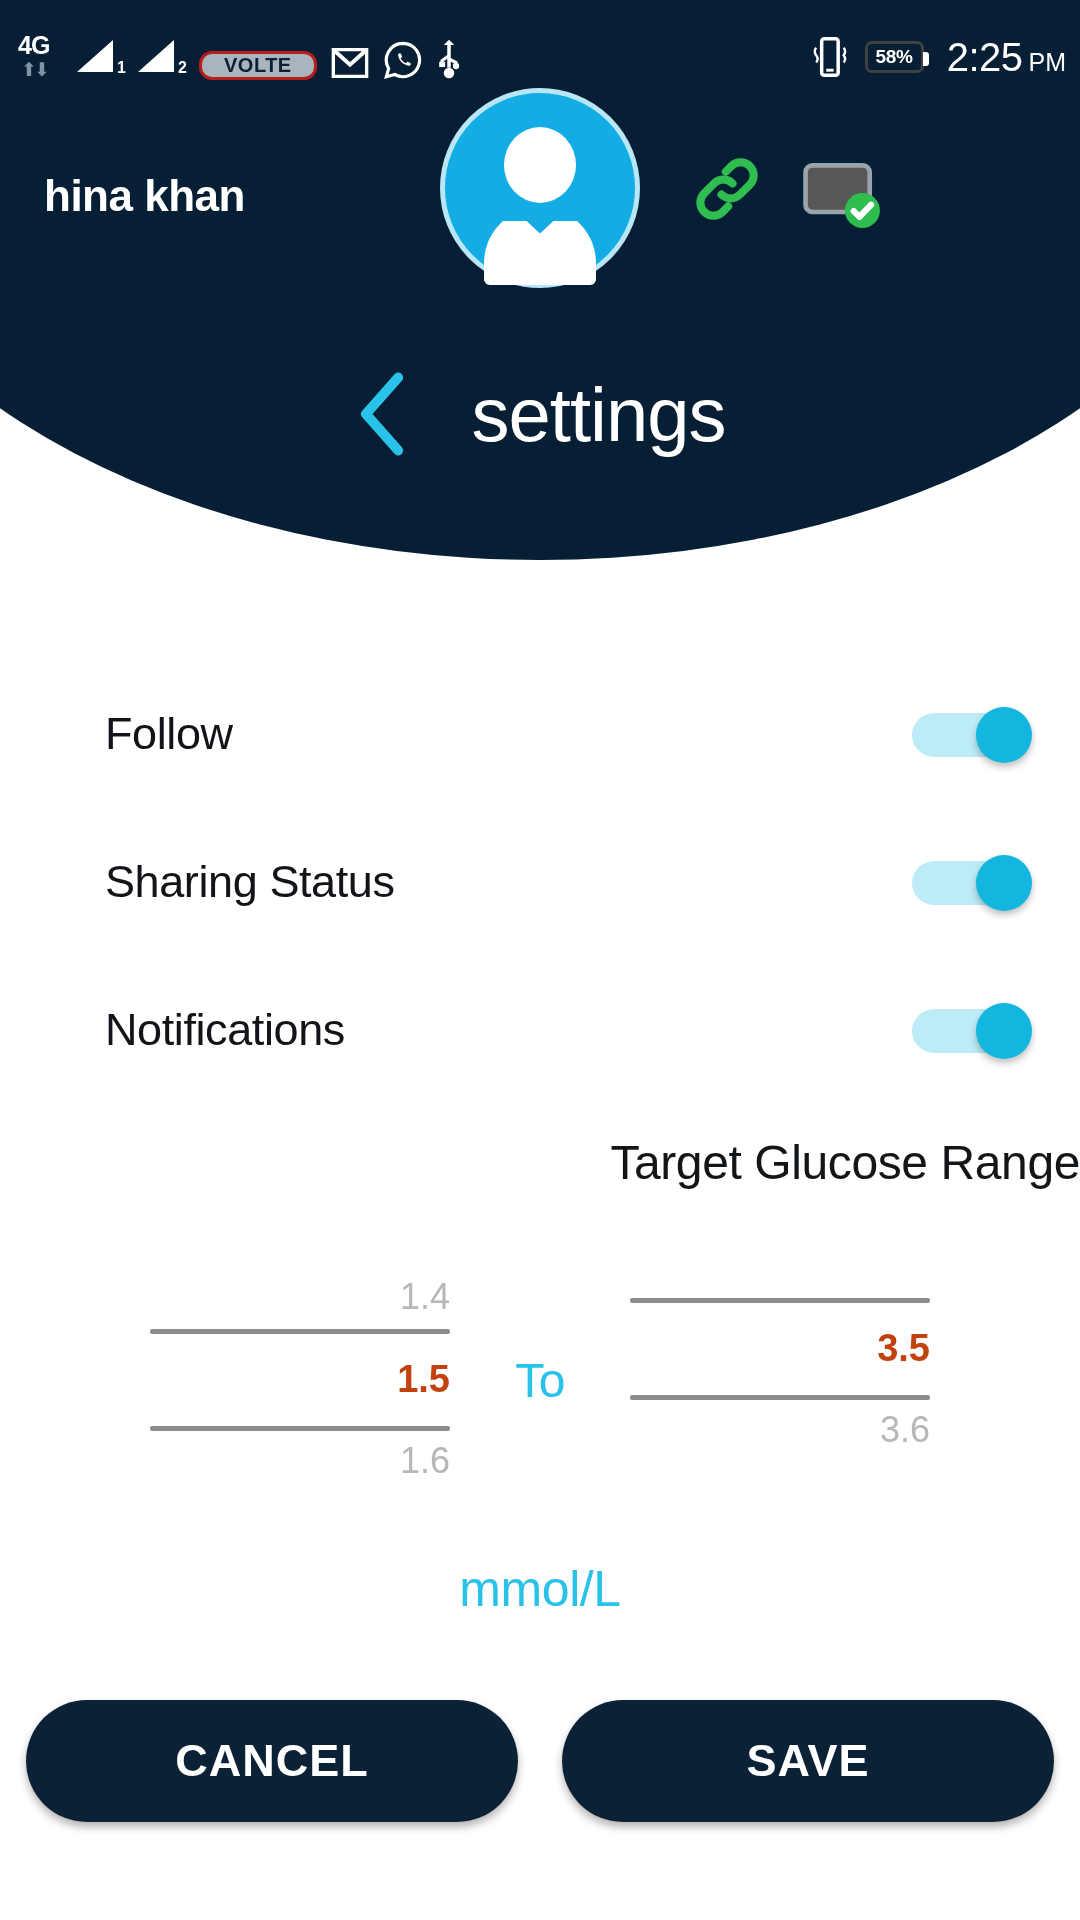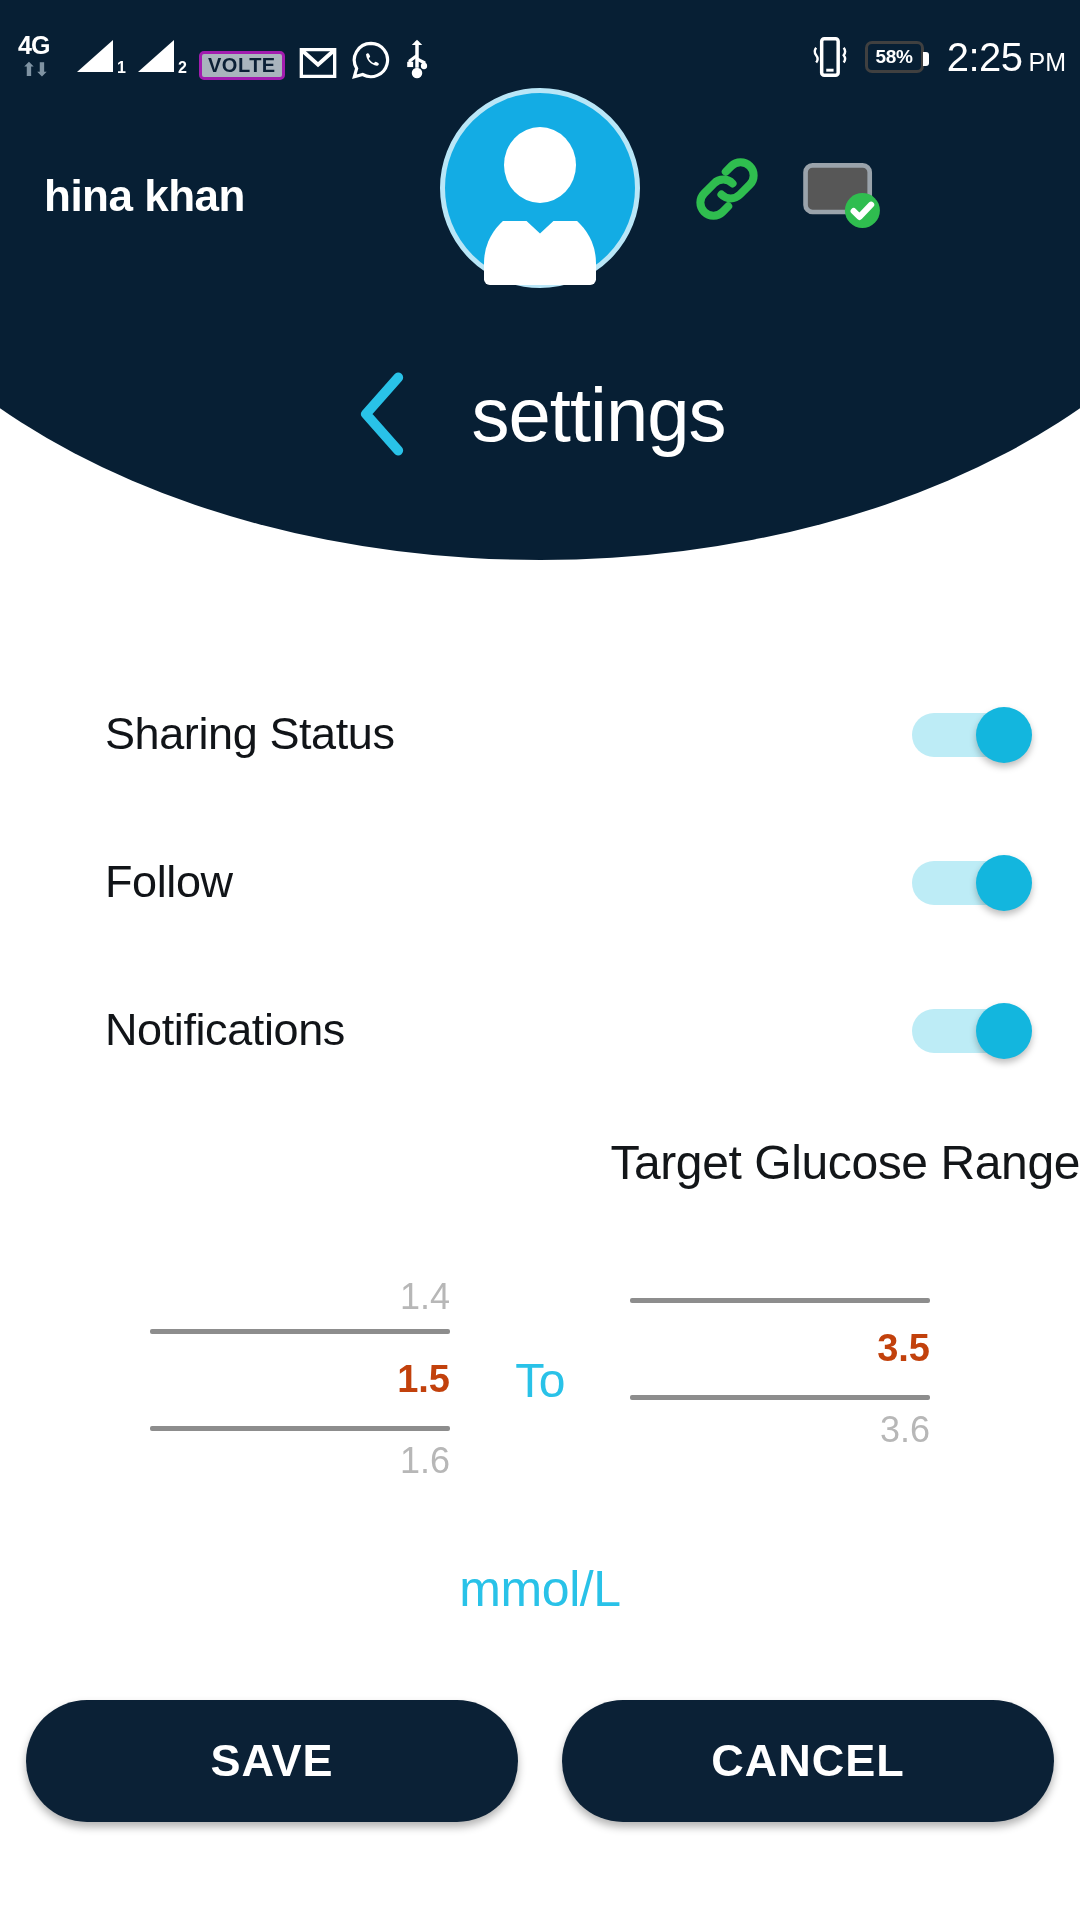--- a/index.html
+++ b/index.html
@@ -36,23 +36,23 @@
   .sig { position:relative; width:48px; height:44px; }
   .sig .tri {
     position:absolute; left:0; bottom:8px;
     width:0; height:0;
     border-left:36px solid transparent;
     border-bottom:32px solid #ffffff;
   }
   .sig .num { position:absolute; right:-1px; bottom:3px; font-size:16px; font-weight:700; }
 
   .volte {
-    border:3px solid #a21caf; background:#a9b4bd; color:#0b2036;
+    border:3px solid #b91c1c; background:#a9b4bd; color:#0b2036;
     font-size:20px; font-weight:800; letter-spacing:0.5px;
-    padding:1px 6px; border-radius:5px; line-height:1.05;
+    padding:1px 22px; border-radius:13px; line-height:1.05;
   }
   .gmail { width:40px; height:34px; }
   .whats { width:40px; height:40px; }
   .usbi  { width:26px; height:42px; }
   .vibe  { width:38px; height:44px; }
 
   .batt {
     display:flex; align-items:center;
     border:3px solid #404040; border-radius:7px;
     height:32px; padding:0 8px; position:relative; margin-right:6px;
@@ -244,29 +244,29 @@
   <div class="page-title-row">
     <svg class="back-chevron" viewBox="0 0 24 40">
       <path d="M20 3L5 20l15 17" fill="none" stroke="#29c2e8" stroke-width="4.6" stroke-linecap="round" stroke-linejoin="round"></path>
     </svg>
     <div class="page-title">settings</div>
   </div>
 
   <div class="settings-list">
 
     <div class="setting-row">
-      <span class="setting-label">Sharing Status</span>
+      <span class="setting-label">Follow</span>
       <div class="toggle">
         <div class="track"></div>
         <div class="thumb"></div>
       </div>
     </div>
 
     <div class="setting-row">
-      <span class="setting-label">Follow</span>
+      <span class="setting-label">Sharing Status</span>
       <div class="toggle">
         <div class="track"></div>
         <div class="thumb"></div>
       </div>
     </div>
 
     <div class="setting-row">
       <span class="setting-label">Notifications</span>
       <div class="toggle">
         <div class="track"></div>
@@ -293,17 +293,17 @@
       <div class="rule"></div>
       <div class="val sel">3.5</div>
       <div class="rule"></div>
       <div class="val">3.6</div>
     </div>
   </div>
 
   <div class="unit">mmol/L</div>
 
   <div class="actions">
+    <button class="btn">CANCEL</button>
     <button class="btn">SAVE</button>
-    <button class="btn">CANCEL</button>
   </div>
 
 </div>
 
 </body></html>

